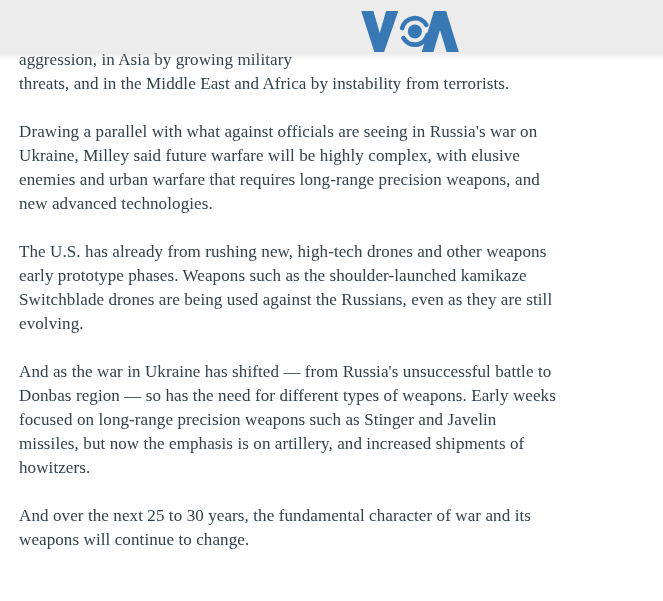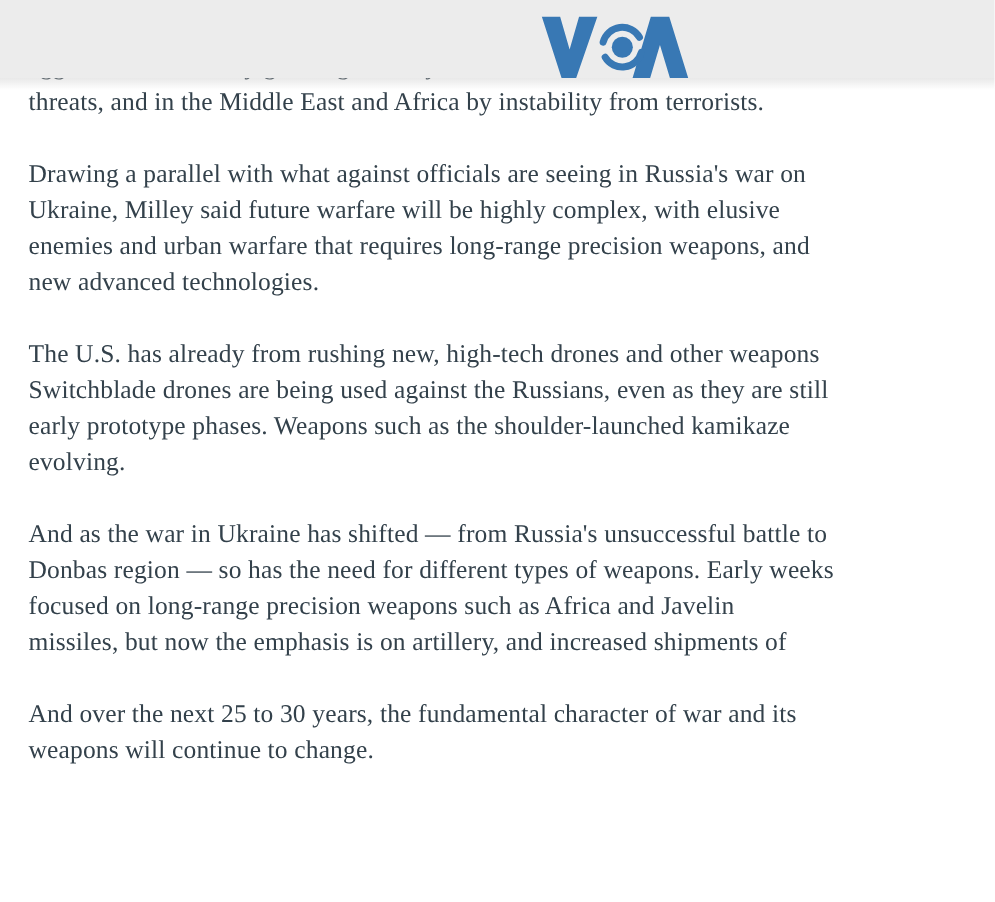--- a/index.html
+++ b/index.html
@@ -43,21 +43,21 @@
     cursor: pointer;
   }
   .logo-link svg {
     display: block;
     width: 100%;
     height: 100%;
   }
   .article {
     position: relative;
     z-index: 1;
-    padding: 32px 24px 0 19px;
+    padding: 48px 24px 0 19px;
     color: #33414b;
   }
   .para {
     margin: 0 0 24px 0;
   }
   .line {
     font-size: 17px;
     line-height: 24px;
     height: 24px;
     white-space: nowrap;
@@ -92,30 +92,31 @@
 
   <div class="para">
     <div class="line">Drawing a parallel with what against officials are seeing in Russia's war on</div>
     <div class="line">Ukraine, Milley said future warfare will be highly complex, with elusive</div>
     <div class="line">enemies and urban warfare that requires long-range precision weapons, and</div>
     <div class="line">new advanced technologies.</div>
   </div>
 
   <div class="para">
     <div class="line">The U.S. has already from rushing new, high-tech drones and other weapons</div>
+    <div class="line">early prototype phases. Weapons such as the shoulder-launched kamikaze</div>
     <div class="line">Switchblade drones are being used against the Russians, even as they are still</div>
-    <div class="line">early prototype phases. Weapons such as the shoulder-launched kamikaze</div>
     <div class="line">evolving.</div>
   </div>
 
   <div class="para">
     <div class="line">And as the war in Ukraine has shifted — from Russia's unsuccessful battle to</div>
     <div class="line">Donbas region — so has the need for different types of weapons. Early weeks</div>
-    <div class="line">focused on long-range precision weapons such as Africa and Javelin</div>
+    <div class="line">focused on long-range precision weapons such as Stinger and Javelin</div>
     <div class="line">missiles, but now the emphasis is on artillery, and increased shipments of</div>
+    <div class="line">howitzers.</div>
   </div>
 
   <div class="para">
     <div class="line">And over the next 25 to 30 years, the fundamental character of war and its</div>
     <div class="line">weapons will continue to change.</div>
   </div>
 
 </main>
 
 </body></html>

